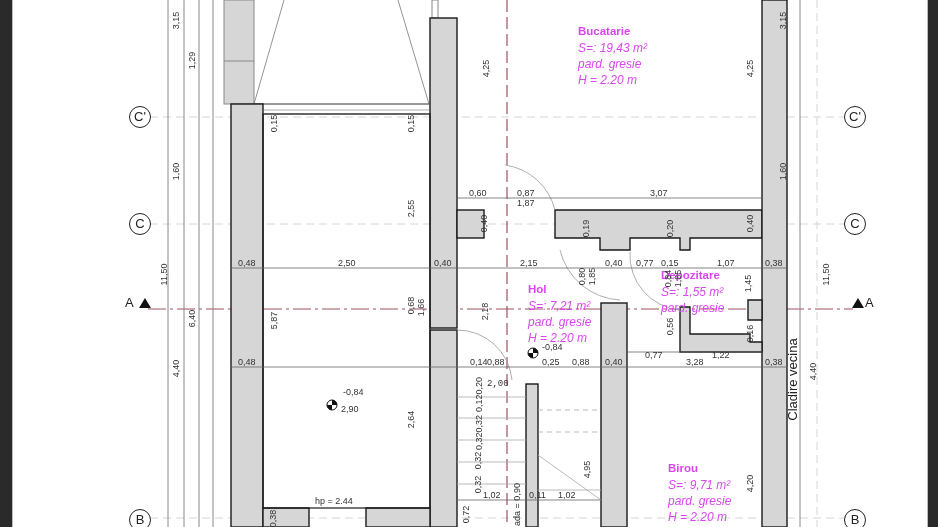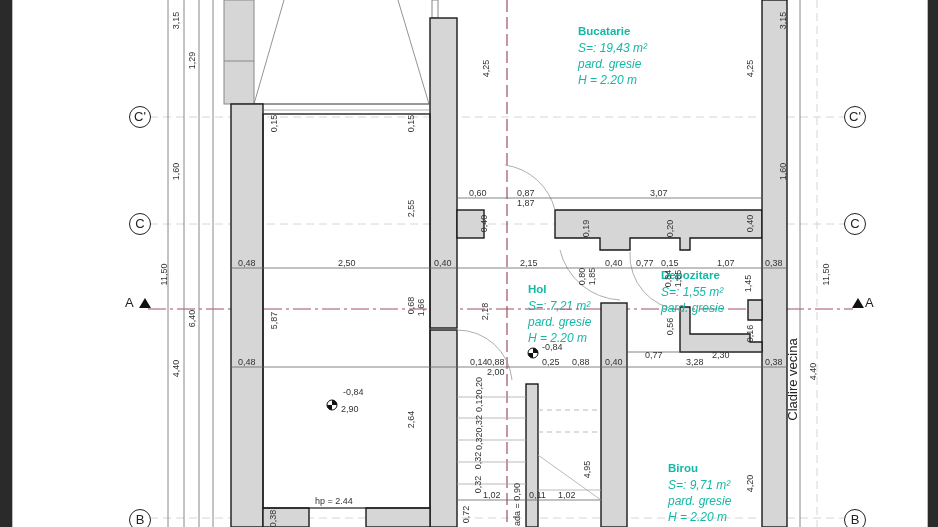--- a/index.html
+++ b/index.html
@@ -1,21 +1,21 @@
 <!DOCTYPE html>
 <html><head>
 <meta charset="utf-8">
 <style>
   html,body{margin:0;padding:0;background:#2a2a2a;}
   #canvas{position:relative;width:938px;height:527px;overflow:hidden;background:#2a2a2a;font-family:"Liberation Sans",sans-serif;}
   #sheet{position:absolute;left:12px;top:0;width:914px;height:527px;background:#ffffff;border-left:1px solid #bbb;border-right:1px solid #bbb;}
   svg{position:absolute;left:0;top:0;}
   .lbl{position:absolute;font-size:9px;color:#333;white-space:nowrap;line-height:1;}
   .vlbl{position:absolute;font-size:9px;color:#333;white-space:nowrap;line-height:1;transform:rotate(-90deg);transform-origin:center center;}
-  .room{position:absolute;color:#14b8a6;line-height:1.35;}
+  .room{position:absolute;color:#d946ef;line-height:1.35;}
   .room .name{font-weight:bold;font-size:11.5px;}
   .room .sub{font-size:12px;font-style:italic;}
   .axis{position:absolute;width:20px;height:20px;border:1.3px solid #222;border-radius:50%;font-size:13px;text-align:center;line-height:20px;color:#222;background:#fff;}
   .sect{position:absolute;font-size:13px;color:#222;}
   .neighbor{position:absolute;font-size:13px;color:#222;transform:rotate(-90deg);transform-origin:center center;white-space:nowrap;}
 </style>
 </head>
 <body>
 
 <div id="canvas">
@@ -207,28 +207,28 @@
   <div class="vlbl" style="left:740px;top:279px;">1,45</div>
 
   <div class="vlbl" style="left:266px;top:316px;">5,87</div>
   <div class="vlbl" style="left:403px;top:301px;">0,68</div>
   <div class="vlbl" style="left:413px;top:303px;">1,66</div>
   <div class="vlbl" style="left:477px;top:307px;">2,18</div>
   <div class="vlbl" style="left:662px;top:322px;">0,56</div>
   <div class="vlbl" style="left:742px;top:329px;">0,16</div>
 
   <div class="lbl" style="left:645px;top:351px;">0,77</div>
-  <div class="lbl" style="left:712px;top:351px;">2,30</div>
+  <div class="lbl" style="left:712px;top:351px;">1,22</div>
   <div class="lbl" style="left:686px;top:358px;">3,28</div>
 
   <div class="lbl" style="left:238px;top:358px;">0,48</div>
   <div class="lbl" style="left:341px;top:358px;margin-top:47px;">2,90</div>
   <div class="lbl" style="left:438px;top:358px;padding-left:32px;">0,14</div>
   <div class="lbl" style="left:487px;top:358px;">0,88</div>
-  <div class="lbl" style="left:487px;top:368px;">2,00</div>
+  <div class="lbl" style="left:487px;top:380px;font-family:Liberation Mono, monospace;">2,00</div>
   <div class="lbl" style="left:542px;top:358px;">0,25</div>
   <div class="lbl" style="left:572px;top:358px;">0,88</div>
   <div class="lbl" style="left:605px;top:358px;">0,40</div>
   <div class="lbl" style="left:765px;top:358px;">0,38</div>
 
   <div class="vlbl" style="left:403px;top:415px;">2,64</div>
   <div class="vlbl" style="left:579px;top:465px;">4,95</div>
   <div class="vlbl" style="left:742px;top:479px;">4,20</div>
 
   <div class="vlbl" style="left:462px;top:390px;">0,120,20</div>

